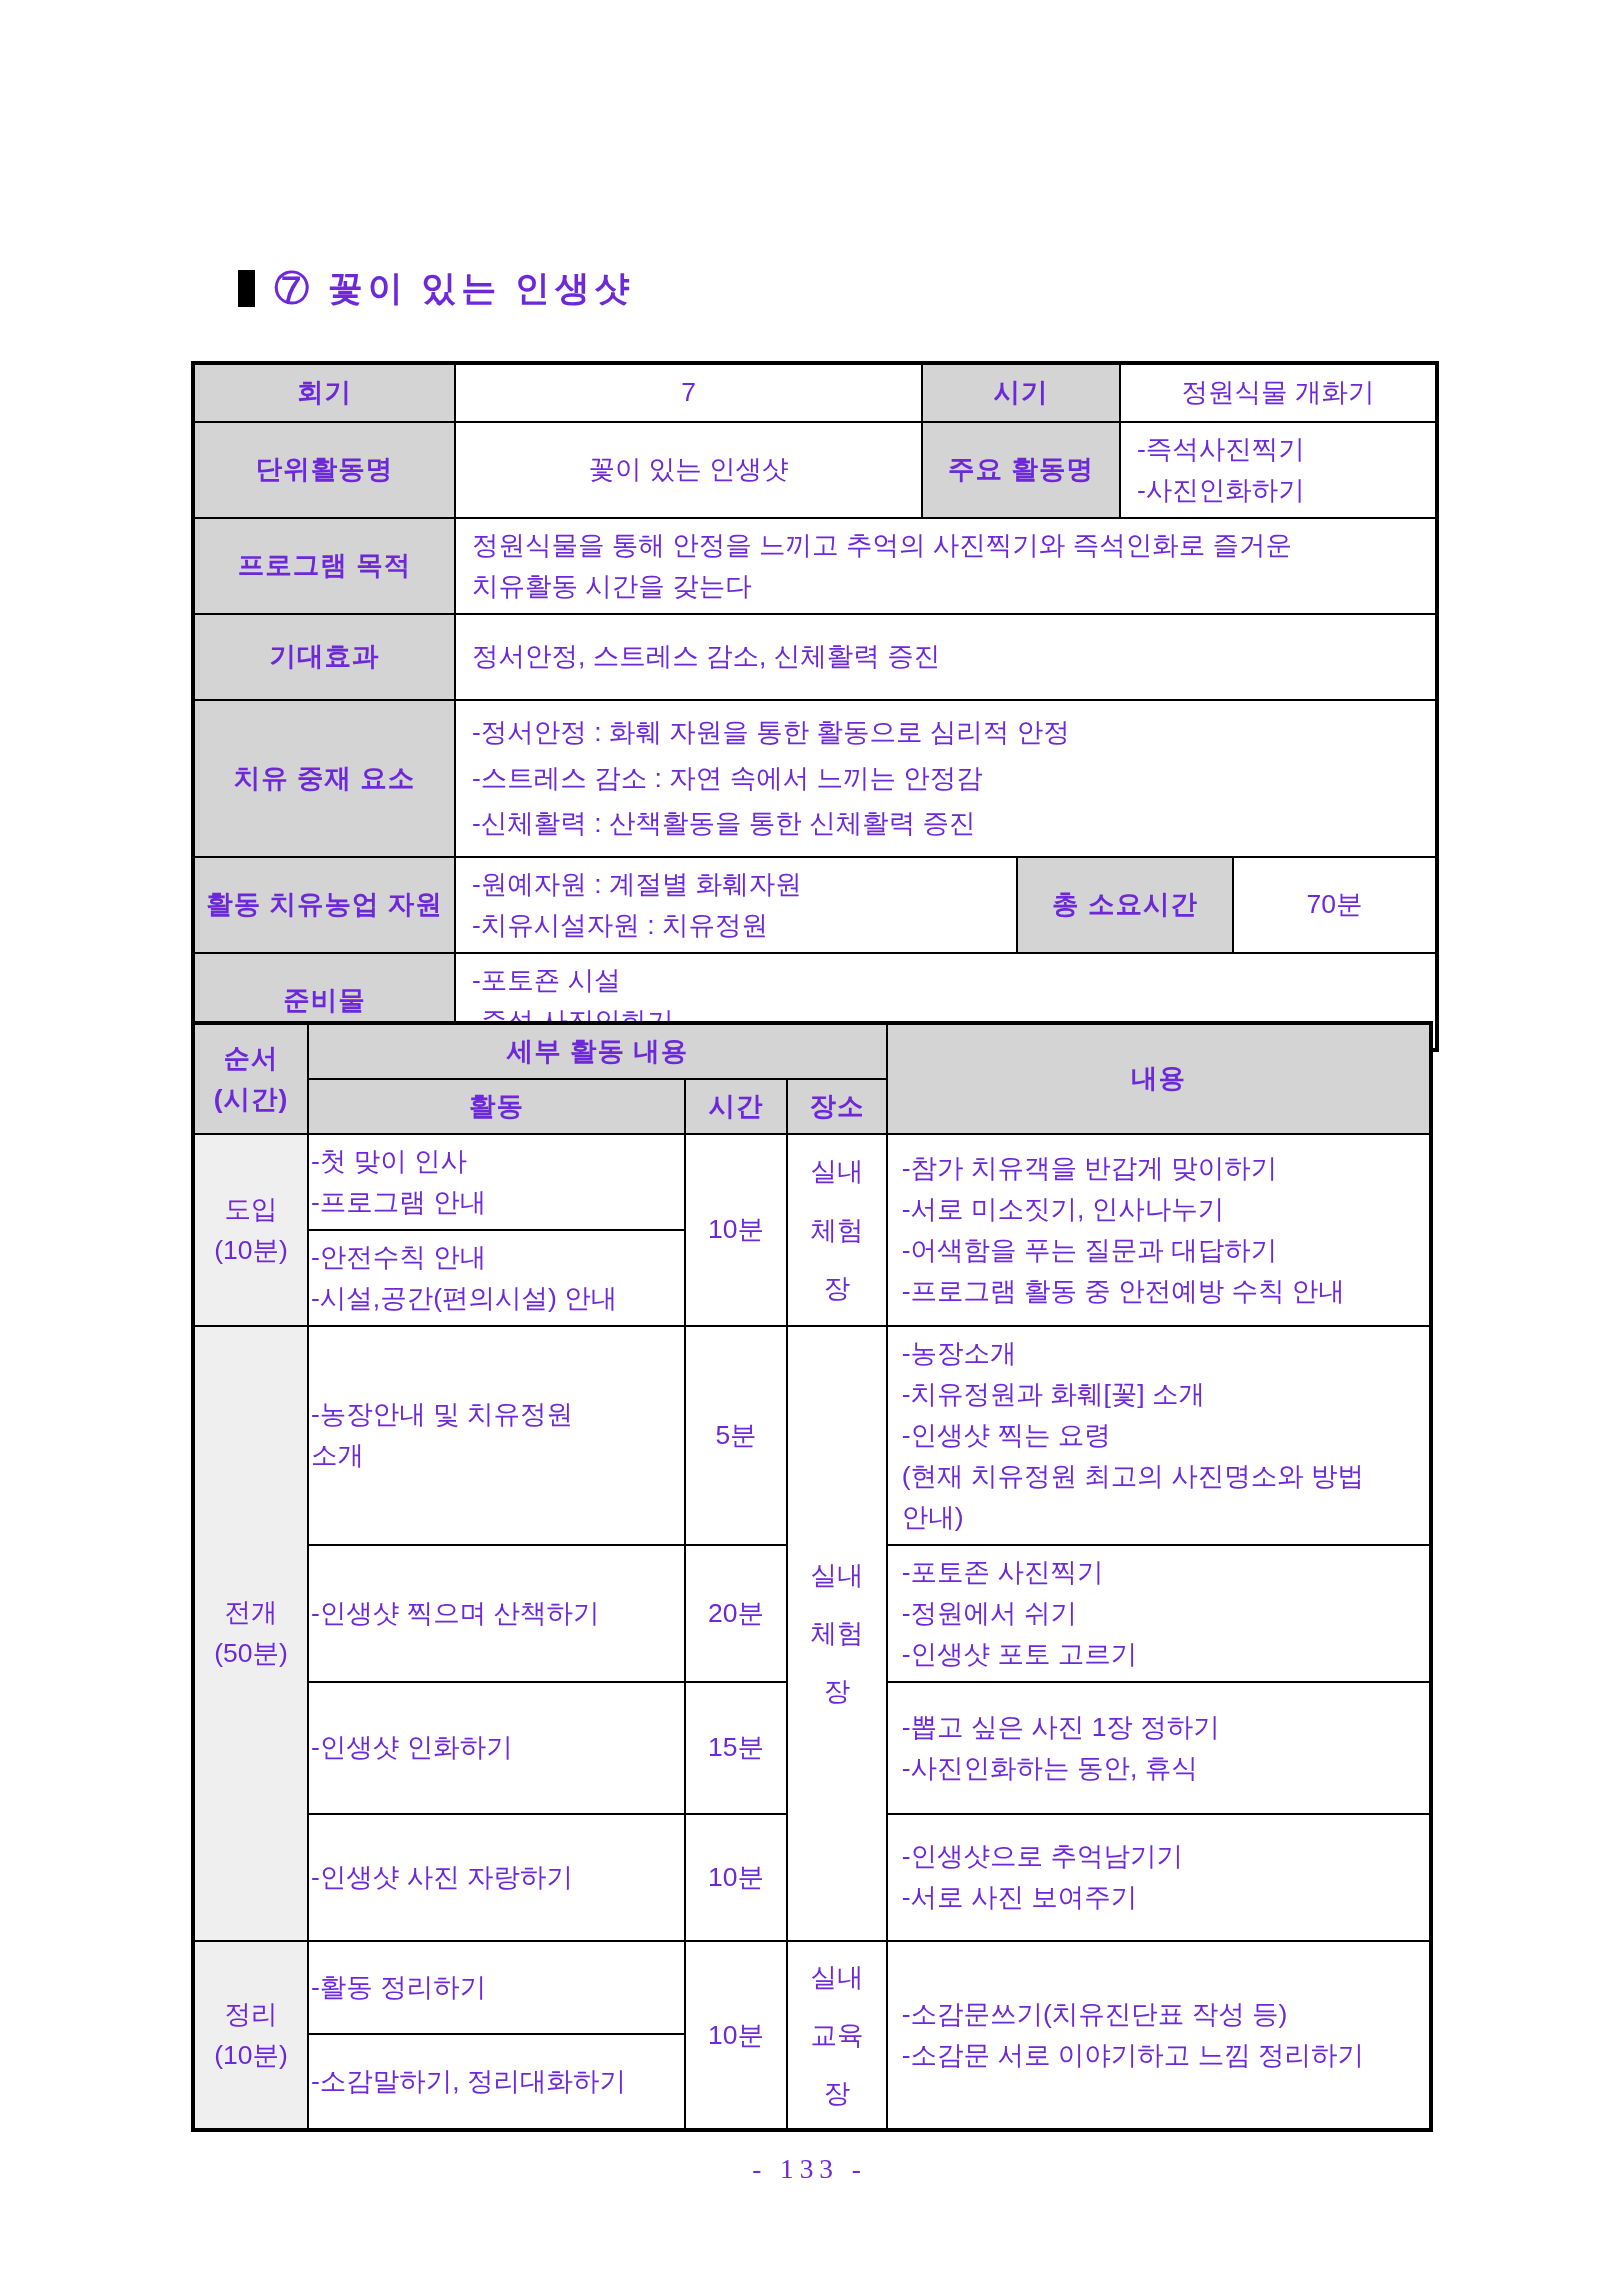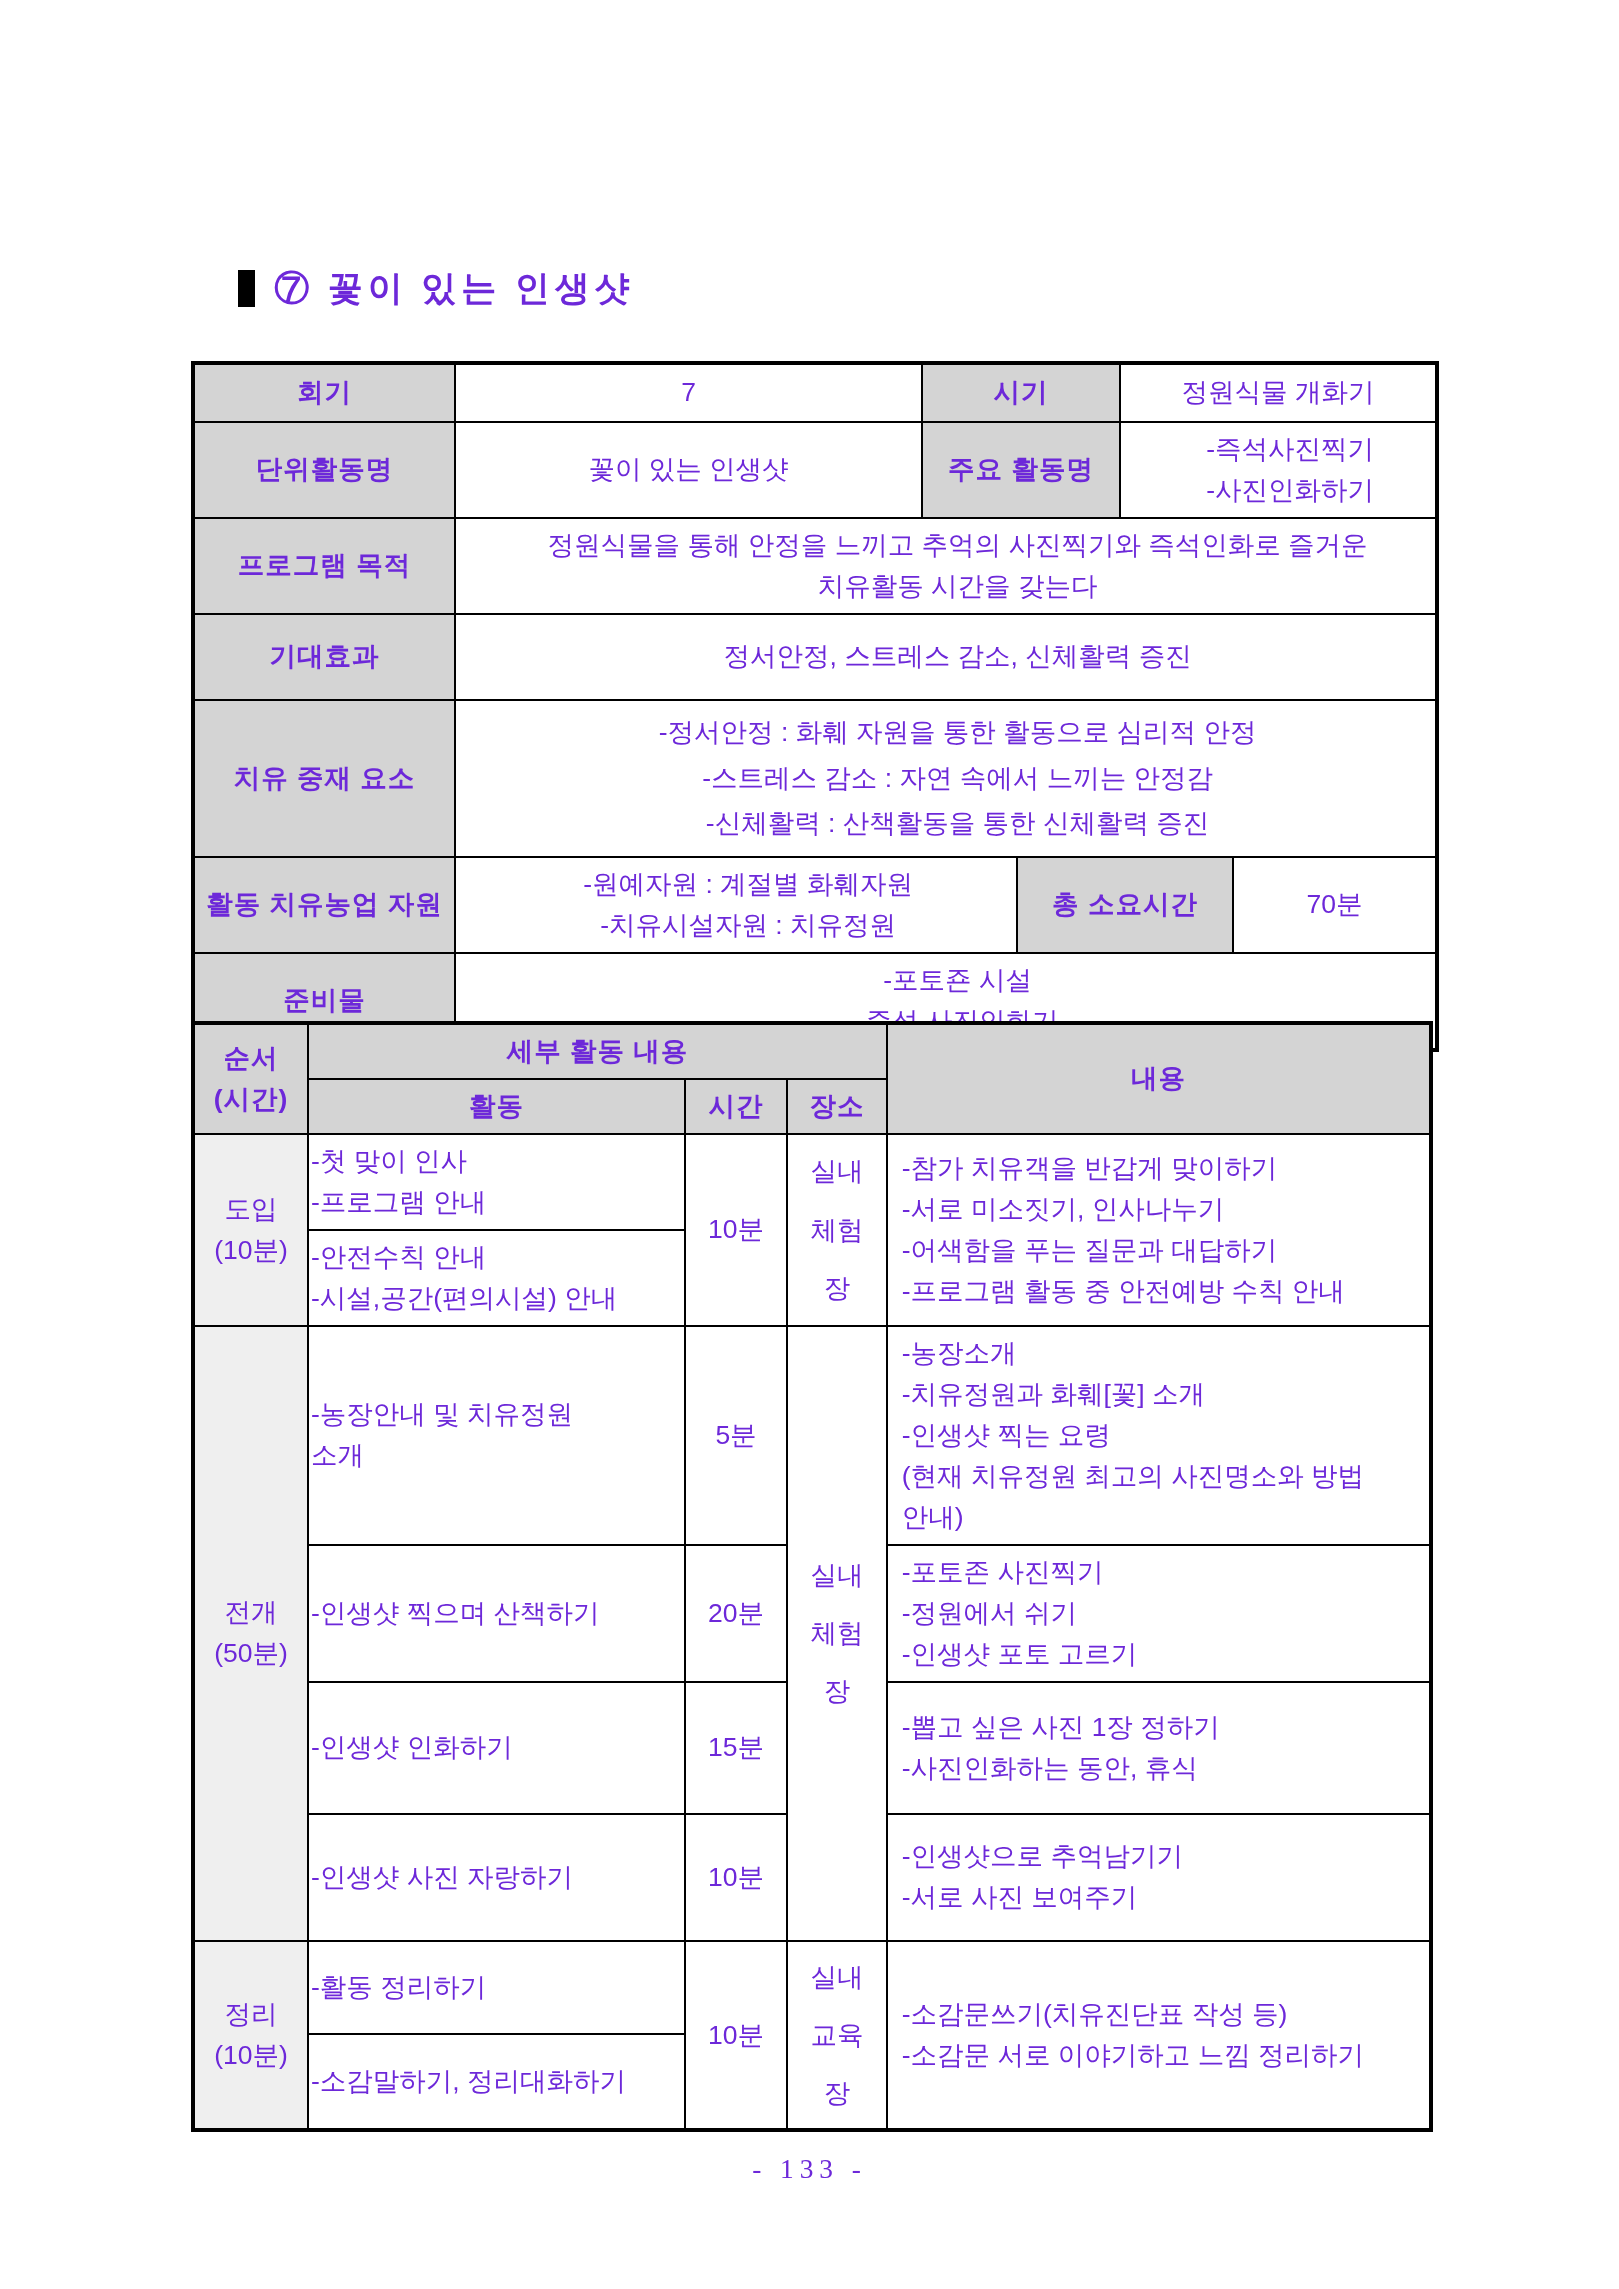--- a/index.html
+++ b/index.html
@@ -26,21 +26,21 @@
     border:2px solid #000;
     font-size:26.5px;
     line-height:1.55;
     vertical-align:middle;
     padding:5.9px 9.8px;
     overflow:hidden;
   }
   .lab { background:#d4d4d4; font-weight:bold; text-align:center; letter-spacing:1px; }
   .sec { background:#efefef; text-align:center; }
   .center { text-align:center; }
-  .left { text-align:center; padding-left:34px; }
+  .left { text-align:left; padding-left:16px; }
   .pre { white-space:pre-line; }
   .loose { line-height:1.72; }
   .time { text-align:center; }
   .place { text-align:center; line-height:2.2; }
   .cont { text-align:left; padding-left:13.7px; }
   .act { text-align:left; padding-left:2px; }
   .pagenum {
     position:absolute; top:2154px; left:0; width:100%;
     text-align:center; font-size:27.4px; letter-spacing:5.9px;font-family:Liberation Serif, serif;
   }

